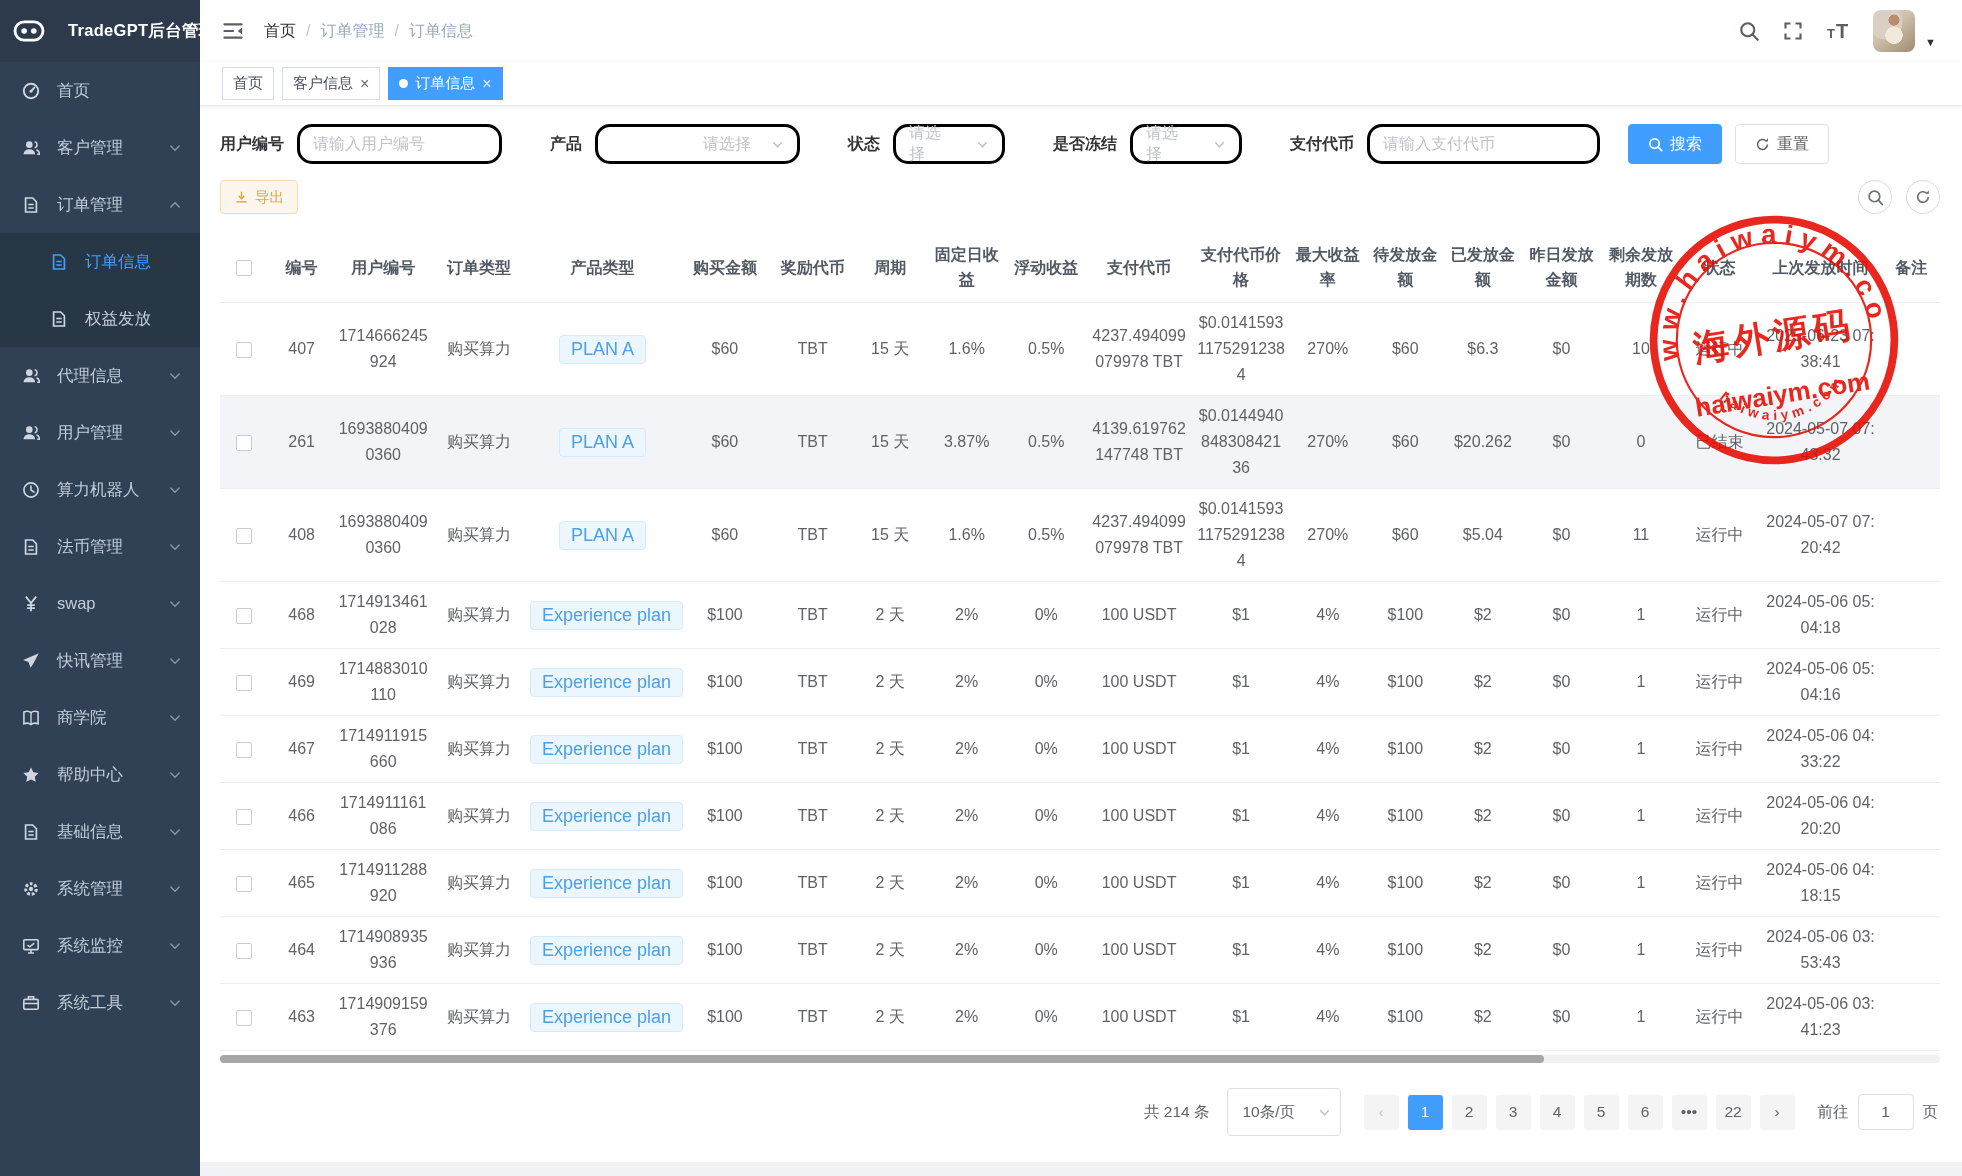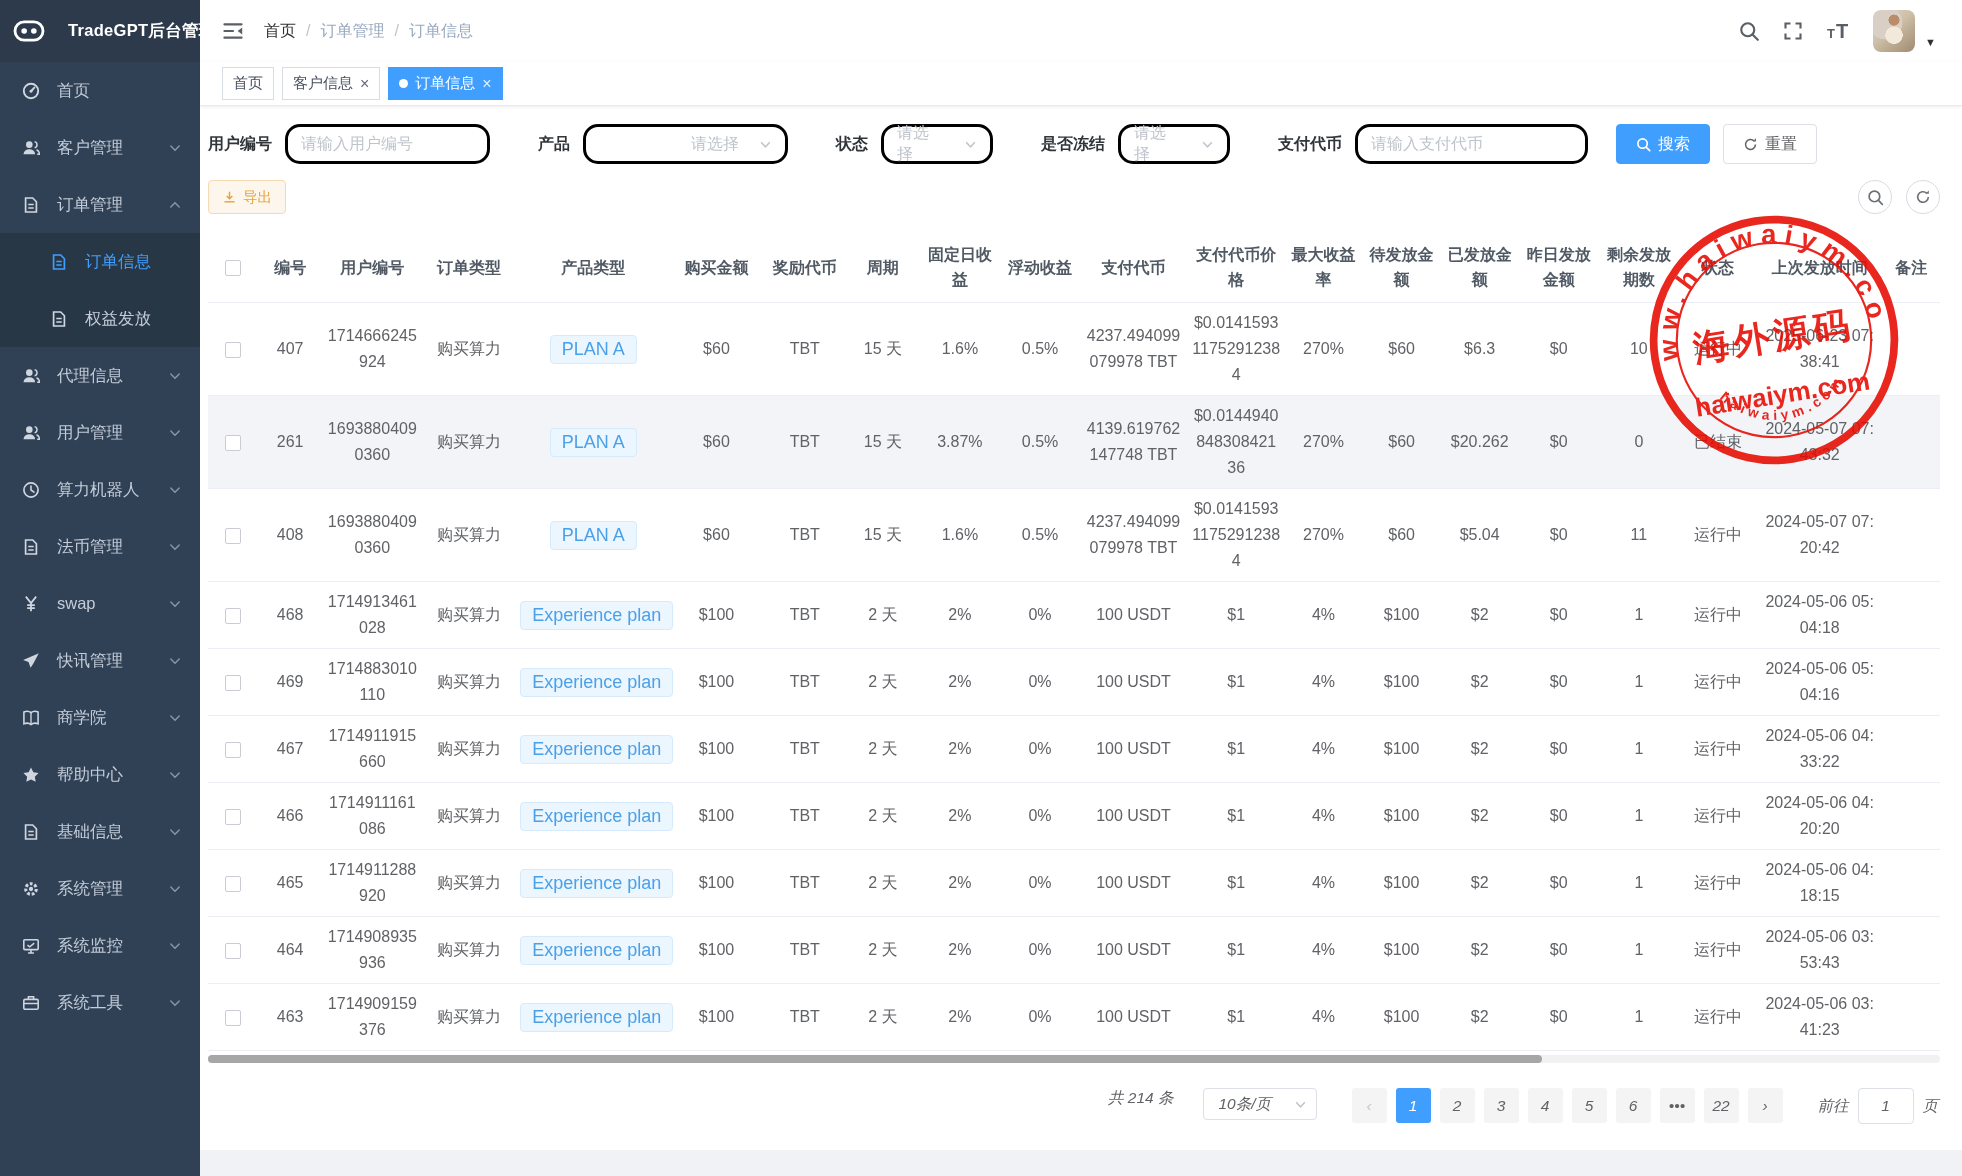--- a/index.html
+++ b/index.html
@@ -43,21 +43,21 @@
   
   .tagsbar { height:44px; background:#fff; display:flex; align-items:center; gap:8px; padding-left:22px;
     border-bottom:1px solid #e8ebf0; box-shadow:0 1px 3px rgba(0,0,0,.08); position:relative; z-index:5; flex-shrink:0; }
   .tag { height:33px; display:inline-flex; align-items:center; gap:7px; padding:0 10px; border:1px solid #d8dce5;
     background:#fff; color:#495060; font-size:15px; cursor:pointer; white-space:nowrap; }
   .tag.active { background:#409eff; border-color:#409eff; color:#fff; }
   .tag .dot { width:9px; height:9px; border-radius:50%; background:#fff; }
   .tag .close { font-size:16px; line-height:1; opacity:.85; }
 
   
-  .content { background:#fff; padding:18px 22px 0 8px; position:relative; flex-shrink:0; }
+  .content { background:#fff; padding:18px 22px 0 20px; position:relative; flex-shrink:0; }
   .bottom-fill { flex:1; background:#f0f2f5; }
 
   .filter-row { display:flex; align-items:center; }
   .f-label { font-weight:bold; color:#313539; margin-right:13px; white-space:nowrap; }
   .f-gap { margin-left:48px;text-align:center; }
   .f-input, .f-select { height:40px; border:3px solid #000000; border-radius:15px; background:#fff;
     display:flex; align-items:center; padding:0 13px; color:#606266; cursor:text; }
   .f-select { cursor:pointer; justify-content:flex-end;gap:12px; }
   .placeholder { color:#bfc4cc; }
   .sel-caret { color:#c0c4cc; display:flex; margin-left:8px; }
@@ -85,23 +85,23 @@
   .cbx { display:inline-block; width:16px; height:16px; border:1px solid #c9ccd3; border-radius:2px; background:#fff;
     vertical-align:middle; cursor:pointer; }
   .tag-plan { display:inline-block; background:#ecf6ff; border:1px solid #d5eafd; color:#4ba0e8; font-size:18px;
     padding:0 11px; height:29px; line-height:27px; border-radius:4px; white-space:nowrap; }
 
   .hscroll { height:10px; margin-top:3px; position:relative; }
   .hscroll .track { position:absolute; inset:1px 0; background:#f1f1f1; border-radius:5px; }
   .hscroll .thumb { position:absolute; left:0; top:1px; height:8px; width:77%; background:#a6a6a6; border-radius:5px; cursor:pointer; }
 
   
-  .pager { display:flex; justify-content:flex-end; gap:21px; padding:24px 2px 26px; color:#606266; font-size:15.5px;font-style:italic; }
+  .pager { display:flex; align-items:center; justify-content:flex-end; gap:9px; padding:24px 2px 26px; color:#606266; font-size:15.5px; }
   .pager-total { margin-right:8px; }
-  .psize { width:114px; height:32px; border:1px solid #dcdfe6; border-radius:4px; display:flex; align-items:center;
+  .psize { width:114px; height:48px; border:1px solid #dcdfe6; border-radius:4px; display:flex; align-items:center;
     justify-content:space-between; padding:0 9px 0 15px; cursor:pointer; margin-right:14px; }
   .page-btn { min-width:35px; height:35px; padding:0 4px; border-radius:3px; background:#f4f4f5; color:#606266;
     display:flex; align-items:center; justify-content:center; cursor:pointer; font-size:15.5px; }
   .page-btn.active { background:#409eff; color:#fff; }
   .page-btn.disabled { color:#c0c4cc; }
   .goto { display:flex; align-items:center; gap:9px; margin-left:14px; }
   .goto-input { width:56px; height:36px; border:1px solid #dcdfe6; border-radius:4px; display:flex; align-items:center;
     justify-content:center; color:#606266; cursor:text; }
 
   

